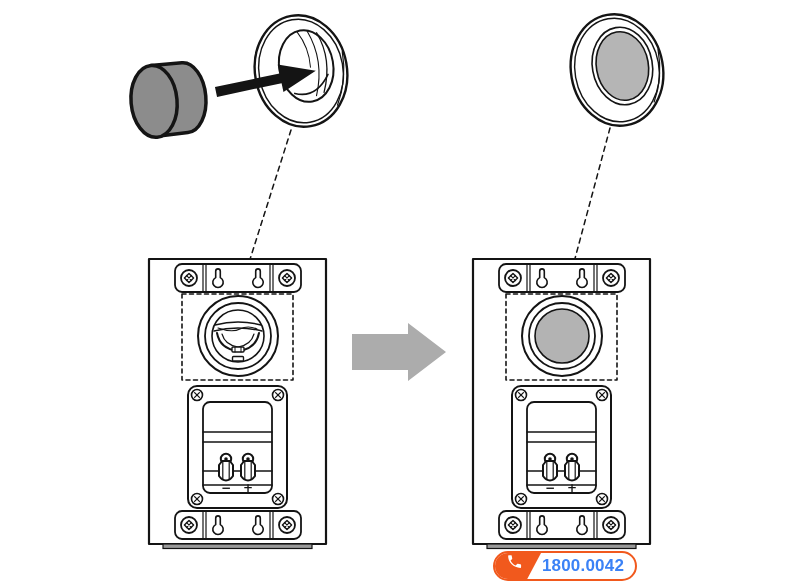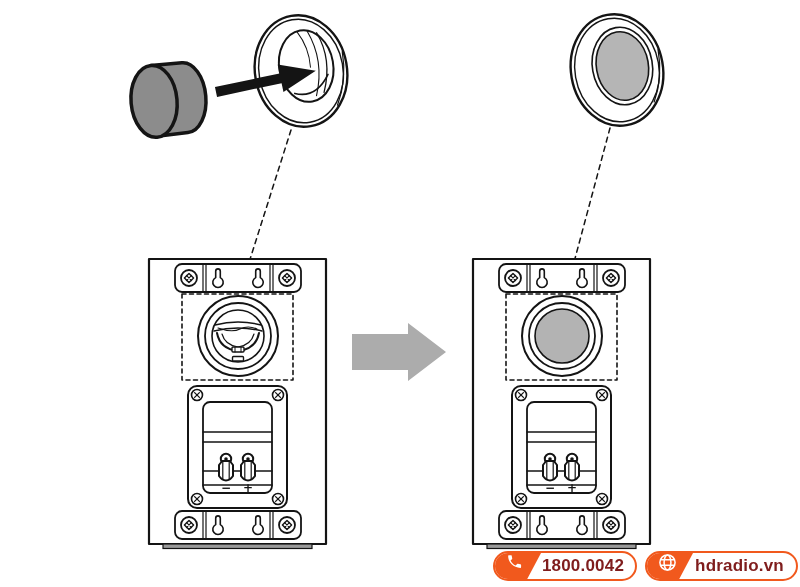--- a/index.html
+++ b/index.html
@@ -10,21 +10,21 @@
   .lnw{fill:#ffffff;stroke:#141414;stroke-linejoin:round;}
   .badge{position:absolute;height:30px;box-sizing:border-box;background:#fff;
          border:2px solid #F1591D;border-radius:16px;overflow:hidden;
          display:flex;align-items:center;text-decoration:none;}
   .badge-ic{position:absolute;left:0;top:0;bottom:0;width:46px;background:#F1591D;
             clip-path:polygon(0 0,100% 0,70% 100%,0 100%);
             display:flex;align-items:center;}
   .badge-ic svg{margin-left:11px;}
   .badge-tx{position:absolute;left:44px;right:8px;top:0;bottom:0;
             display:flex;align-items:center;justify-content:center;
-            color:#7f1d1d;font-weight:bold;font-size:17px;letter-spacing:.2px;}
+            color:#3b82f6;font-weight:bold;font-size:17px;letter-spacing:.2px;}
   .tlabel{font:bold 12px "DejaVu Sans",sans-serif;fill:#141414;}
 </style>
 </head>
 <body>
 
 <div class="stage">
 <svg width="800" height="587" viewBox="0 0 800 587">
   <defs>
     <g id="screwL">
       <circle r="8" class="lnw" stroke-width="1.8"></circle>
@@ -135,23 +135,13 @@
 </svg>
 
 <a class="badge" style="left:493px;top:551px;width:144px;">
   <span class="badge-ic">
     <svg width="17" height="17" viewBox="0 0 24 24">
       <path fill="#ffffff" d="M6.6 10.8c1.5 3 3.9 5.4 6.9 6.9l2.3-2.3c.3-.3.7-.4 1-.2 1.1.4 2.3.6 3.5.6.6 0 1 .4 1 1V20c0 .6-.4 1-1 1C10.6 21 3 13.4 3 4c0-.6.4-1 1-1h3.2c.6 0 1 .4 1 1 0 1.2.2 2.4.6 3.5.1.3 0 .7-.2 1l-2.3 2.3z"></path>
     </svg>
   </span>
   <span class="badge-tx">1800.0042</span>
 </a>
-<a class="badge" style="left:645px;top:551px;width:153px;">
-  <span class="badge-ic">
-    <svg width="19" height="19" viewBox="0 0 20 20" fill="none" stroke="#ffffff" stroke-width="1.6">
-      <circle cx="10" cy="10" r="8"></circle>
-      <ellipse cx="10" cy="10" rx="3.6" ry="8"></ellipse>
-      <path d="M2.3 7 H17.7 M2.3 13 H17.7"></path>
-    </svg>
-  </span>
-  <span class="badge-tx">hdradio.vn</span>
-</a>
 </div>
 
 </body></html>

